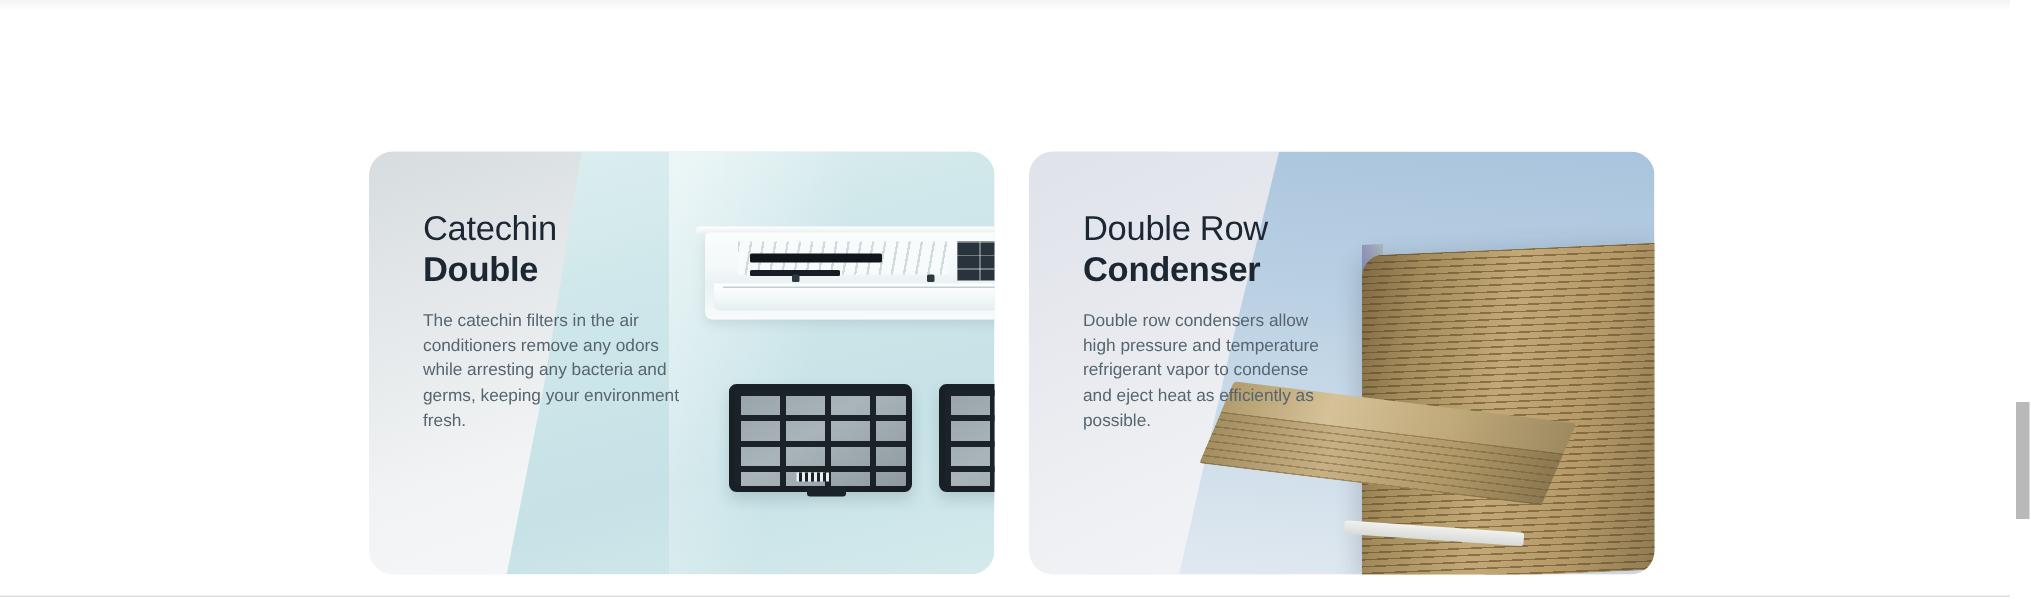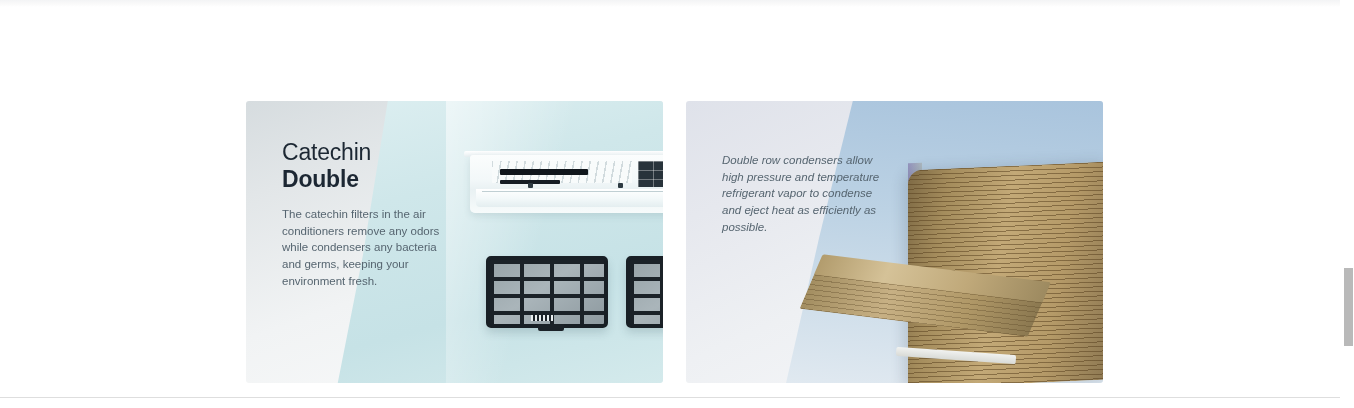--- a/index.html
+++ b/index.html
@@ -60,21 +60,21 @@
     left: 246px;
     top: 101px;
     display: flex;
     gap: 23px;
   }
 
   .card {
     position: relative;
     width: 417px;
     height: 282px;
-    border-radius: 3px;
+    border-radius: 16px;
     overflow: hidden;
     flex: 0 0 auto;
   }
 
   
   .card-1 { background: linear-gradient(160deg, #d6dcdf 0%, #e2e6e8 22%, #f1f3f4 55%, #fafbfb 100%); }
 
   .card-1 .photo {
     position: absolute;
     left: 0; top: 0;
@@ -305,21 +305,21 @@
   .title .line-1 { font-weight: 400; display: block; }
   .title .line-2 { font-weight: 700; display: block; }
 
   .body-text {
     margin-top: 13px;
     font-size: 11.5px;
     line-height: 16.7px;
     color: #566570;
     font-weight: 400;
   }
-  .card-2 .body-text { width: 172px; font-style: italic; }
+  .card-2 .body-text { width: 172px; }
 </style>
 </head>
 <body>
 
 <div class="top-band"></div>
 
 <section class="cards">
 
   <article class="card card-1">
 
@@ -347,41 +347,45 @@
       <div class="filter-panel">
         
       </div>
     </div>
 
     <div class="card-text">
       <h2 class="title">
         <span class="line-1">Catechin</span>
         <span class="line-2">Double</span>
       </h2>
-      <p class="body-text">The catechin filters in the air conditioners remove any odors while condensers any bacteria and germs, keeping your environment fresh.</p>
+      <p class="body-text">The catechin filters in the air conditioners remove any odors while arresting any bacteria and germs, keeping your environment fresh.</p>
     </div>
 
   </article>
 
   <article class="card card-2">
 
     <div class="photo"></div>
 
     <div class="coil-slab-edge"></div>
     <div class="coil-slab"></div>
 
     <div class="tube-stand"></div>
 
     <div class="tube">
       <div class="tube-top"></div>
       <div class="tube-front"></div>
       <div class="tube-cap"></div>
     </div>
 
     <div class="card-text">
+      <h2 class="title">
+        <span class="line-1">Double Row</span>
+        <span class="line-2">Condenser</span>
+      </h2>
       <p class="body-text">Double row condensers allow high pressure and temperature refrigerant vapor to condense and eject heat as efficiently as possible.</p>
     </div>
 
   </article>
 
 </section>
 
 <div class="bottom-rule"></div>
 
 <div class="scrollbar-track">

